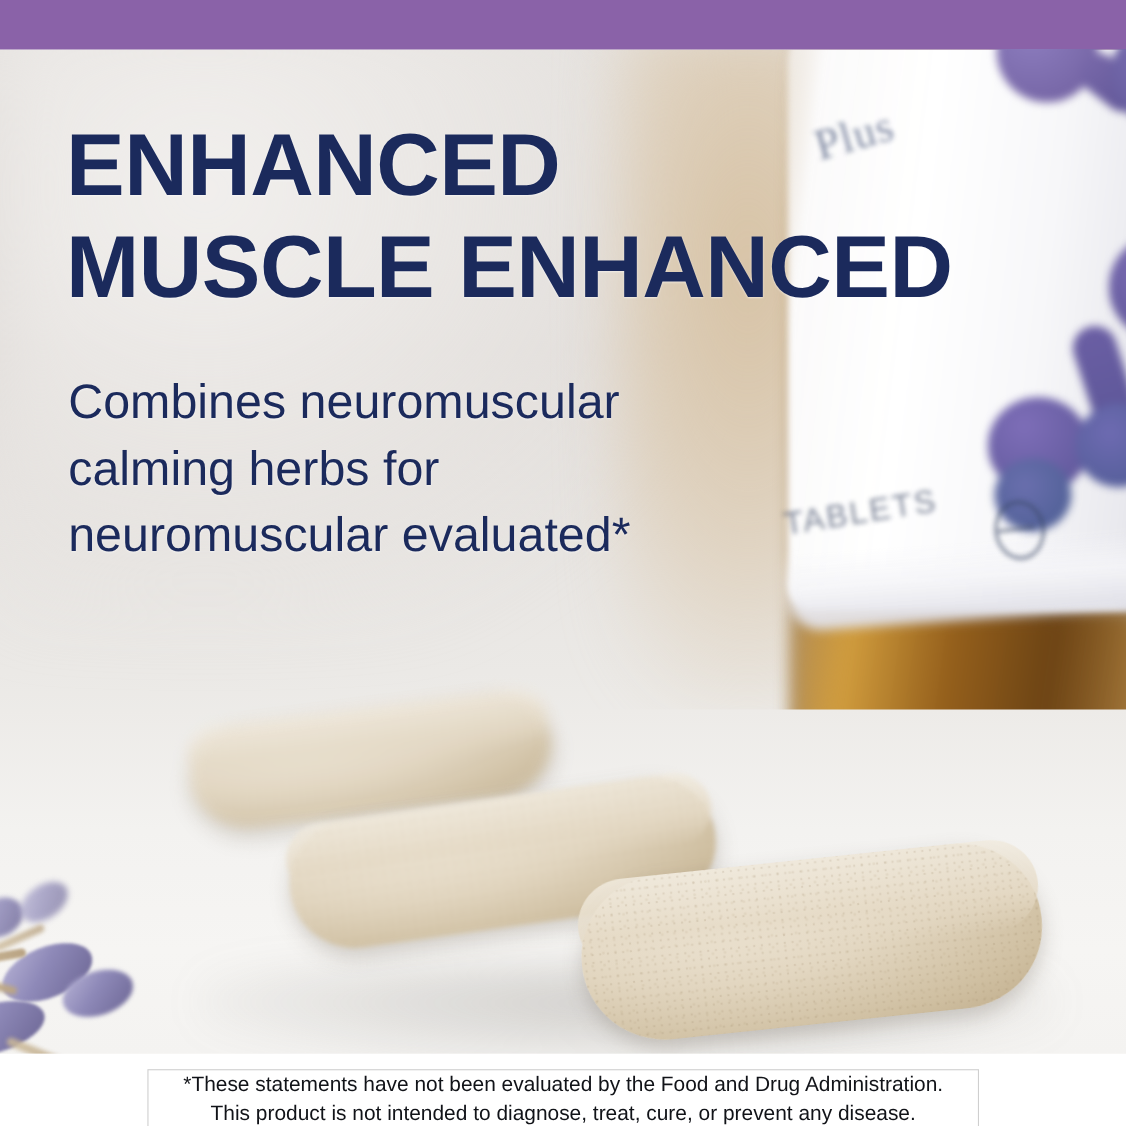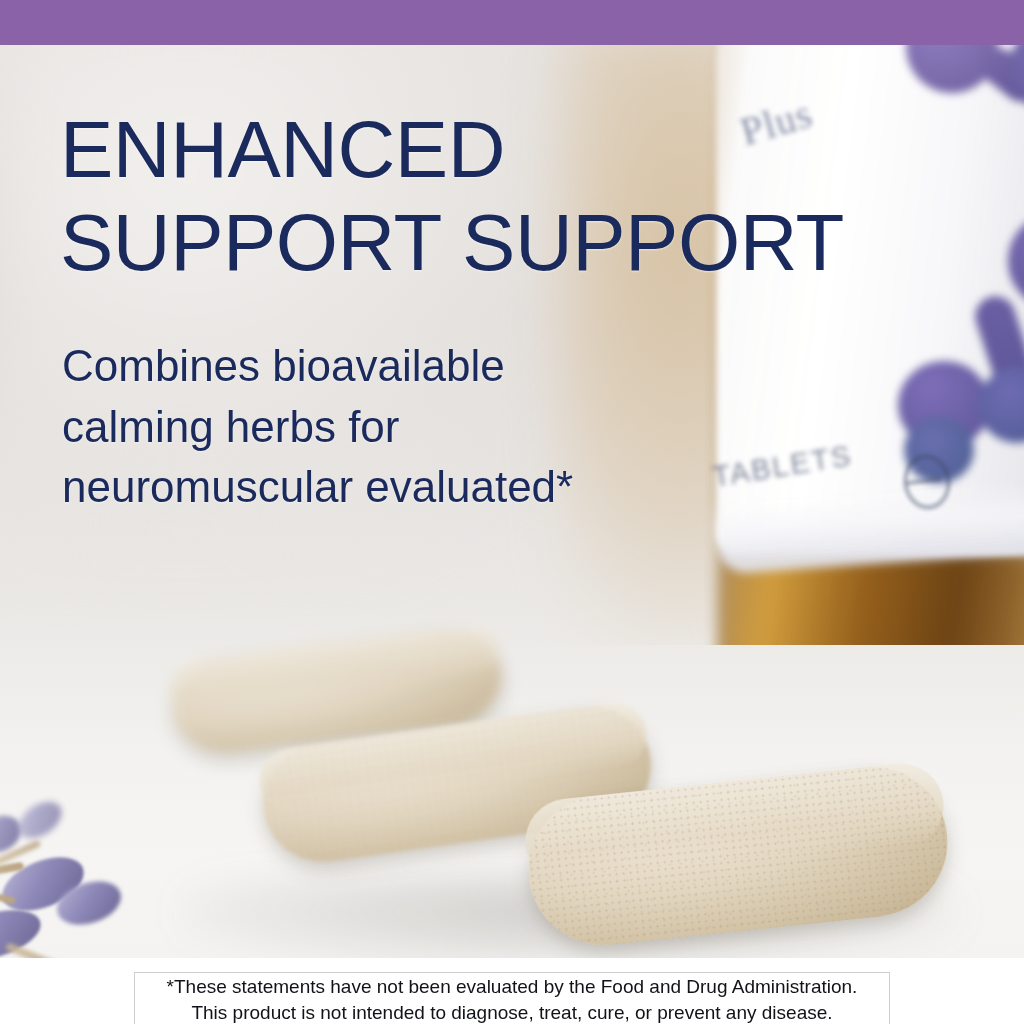--- a/index.html
+++ b/index.html
@@ -191,21 +191,21 @@
     position:absolute;border-radius:4px;
     background:linear-gradient(90deg,#cdbb9a,#b9a383);
   }
 
   
   .headline{
     position:absolute;left:60px;top:104px;
     width:830px;
     color:#1b2a5c;
     font-family:"Liberation Sans",sans-serif;
-    font-weight:normal;
+    font-weight:bold;
     font-size:80px;
     line-height:1.16;
     letter-spacing:-.5px;
     z-index:30;
     text-shadow:0 1px 2px rgba(255,255,255,.55);
   }
   .headline .hl{display:block;}
 
   .subhead{
     position:absolute;left:62px;top:336px;
@@ -307,25 +307,25 @@
 
       <div class="lav-bud" style="left:-14px;top:108px;width:96px;height:44px;transform:rotate(-16deg);filter:blur(1.4px);"></div>
       <div class="lav-stem" style="left:44px;top:150px;width:70px;height:8px;transform:rotate(22deg);filter:blur(2px);opacity:.85;"></div>
 
     </div>
 
   </div>
 
   <div class="headline">
     <span class="hl">ENHANCED</span>
-    <span class="hl">SUPPORT SUPPORT</span>
+    <span class="hl">MUSCLE ENHANCED</span>
   </div>
 
   <div class="subhead">
-    <span class="sl">Combines bioavailable</span>
+    <span class="sl">Combines neuromuscular</span>
     <span class="sl">calming herbs for</span>
     <span class="sl">neuromuscular evaluated*</span>
   </div>
 
   <div class="footer">
     <div class="disclaimer-box">
       <div class="disclaimer-line">*These statements have not been evaluated by the Food and Drug Administration.</div>
       <div class="disclaimer-line">This product is not intended to diagnose, treat, cure, or prevent any disease.</div>
     </div>
   </div>

